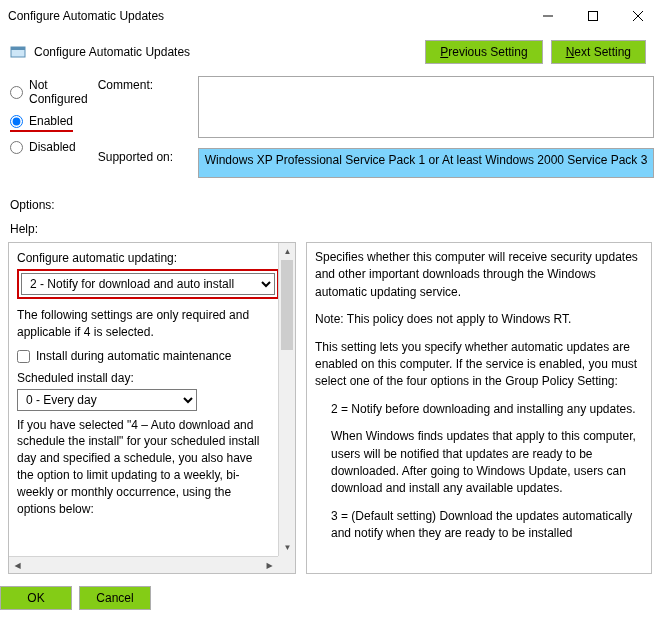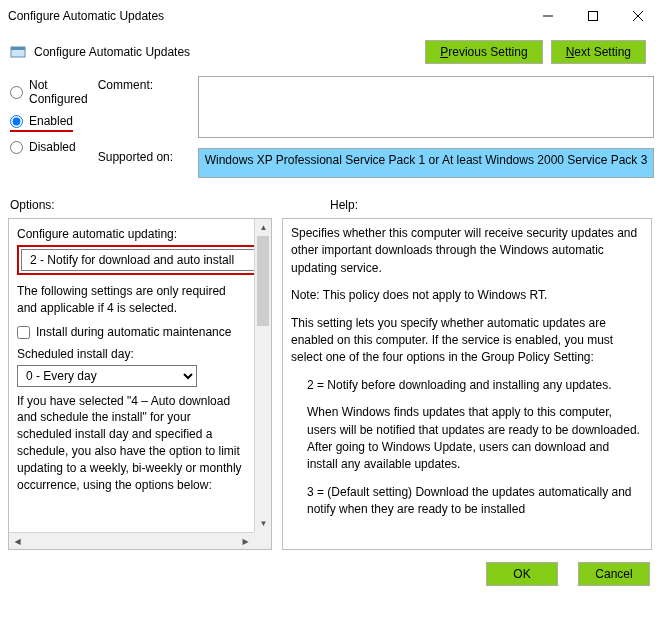--- a/index.html
+++ b/index.html
@@ -25,27 +25,27 @@
 .radiogroup { display: flex; flex-direction: column; gap: 8px; padding-top: 2px; }
 .radioitem { display: flex; align-items: center; gap: 6px; font-size: 12px; }
 .radioitem input { width: 13px; height: 13px; }
 .enabled-underline { border-bottom: 2px solid #c00; padding-bottom: 2px; display: inline-block; width: fit-content; }
 
 .fieldrow { display: flex; align-items: flex-start; gap: 16px; margin-bottom: 10px; }
 .fieldlabel { width: 84px; text-align: left; padding-top: 2px; }
 .textbox { flex: 1; border: 1px solid #a7a7a7; background: #fff; height: 62px; padding: 4px; font-size: 12px; overflow: hidden; }
 .supportedbox { flex: 1; border: 1px solid #a7a7a7; background: #7dd3fc; padding: 4px 6px; height: 30px; font-size: 12px; white-space: nowrap; overflow: hidden; }
 
-.midlabels { display: flex; padding: 4px 10px 2px 10px; gap: 10px; margin-top: 6px; }
+.midlabels { display: flex; padding: 4px 10px 2px 10px; gap: 10px; margin-top: 6px; flex-direction: column; }
 .midlabels .optlabel { width: 310px; }
 .midlabels .helplabel { flex: 1; }
 
 .panels { display: flex; padding: 4px 8px 4px 8px; gap: 10px; height: 340px; }
 .panel { border: 1px solid #bfbfbf; background: #fff; position: relative; overflow: hidden; }
-.panel.options { width: 264px; }
+.panel.options { width: 288px; }
 .panel.help { flex: 1; padding: 6px 8px; font-size: 12px; line-height: 1.45; overflow: hidden; }
 
 .opt-inner { position: absolute; inset: 0 17px 17px 0; padding: 8px 8px; overflow: hidden; font-size: 12px; }
 .vscroll { position: absolute; right: 0; top: 0; bottom: 17px; width: 17px; background: #f0f0f0; border-left: 1px solid #d4d4d4; }
 .hscroll { position: absolute; left: 0; right: 17px; bottom: 0; height: 17px; background: #f0f0f0; border-top: 1px solid #d4d4d4; display: flex; justify-content: space-between; align-items: center; }
 .hscroll .arrow, .vscroll .arrow { width: 17px; height: 17px; display: flex; align-items: center; justify-content: center; color: #555; font-size: 8px; }
 .vscroll .thumb { position: absolute; left: 2px; right: 2px; top: 17px; height: 90px; background: #cdcdcd; }
 .scrollcorner { position: absolute; right: 0; bottom: 0; width: 17px; height: 17px; background: #f0f0f0; }
 
 .opt-inner .grp { margin-bottom: 8px; }
@@ -56,21 +56,21 @@
 .select.med { width: 180px; }
 .select.sm { width: 90px; }
 .chk { display: flex; align-items: flex-end; gap: 6px; margin: 4px 0 8px 0; }
 .chk input { width: 13px; height: 13px; }
 .lbl { margin-bottom: 4px; }
 .inline { display: flex; align-items: center; gap: 8px; margin-bottom: 8px; }
 
 .help p { margin-bottom: 10px; }
 .help .indent { padding-left: 16px; }
 
-.footer { height: 40px; display: flex; justify-content: flex-end; align-items: center; gap: 20px; padding-right: 10px; }
+.footer { height: 40px; display: flex; align-items: center; gap: 7px; padding-right: 10px; }
 .footer .btn { min-width: 72px; padding: 4px 14px; }
 .footer .redwrap { border: 2px solid #c00; padding: 1px; }
 </style>
 </head>
 <body>
 
 <div class="titlebar">
   <span class="title">Configure Automatic Updates</span>
   <div class="winbtns">
     <div class="winbtn">

